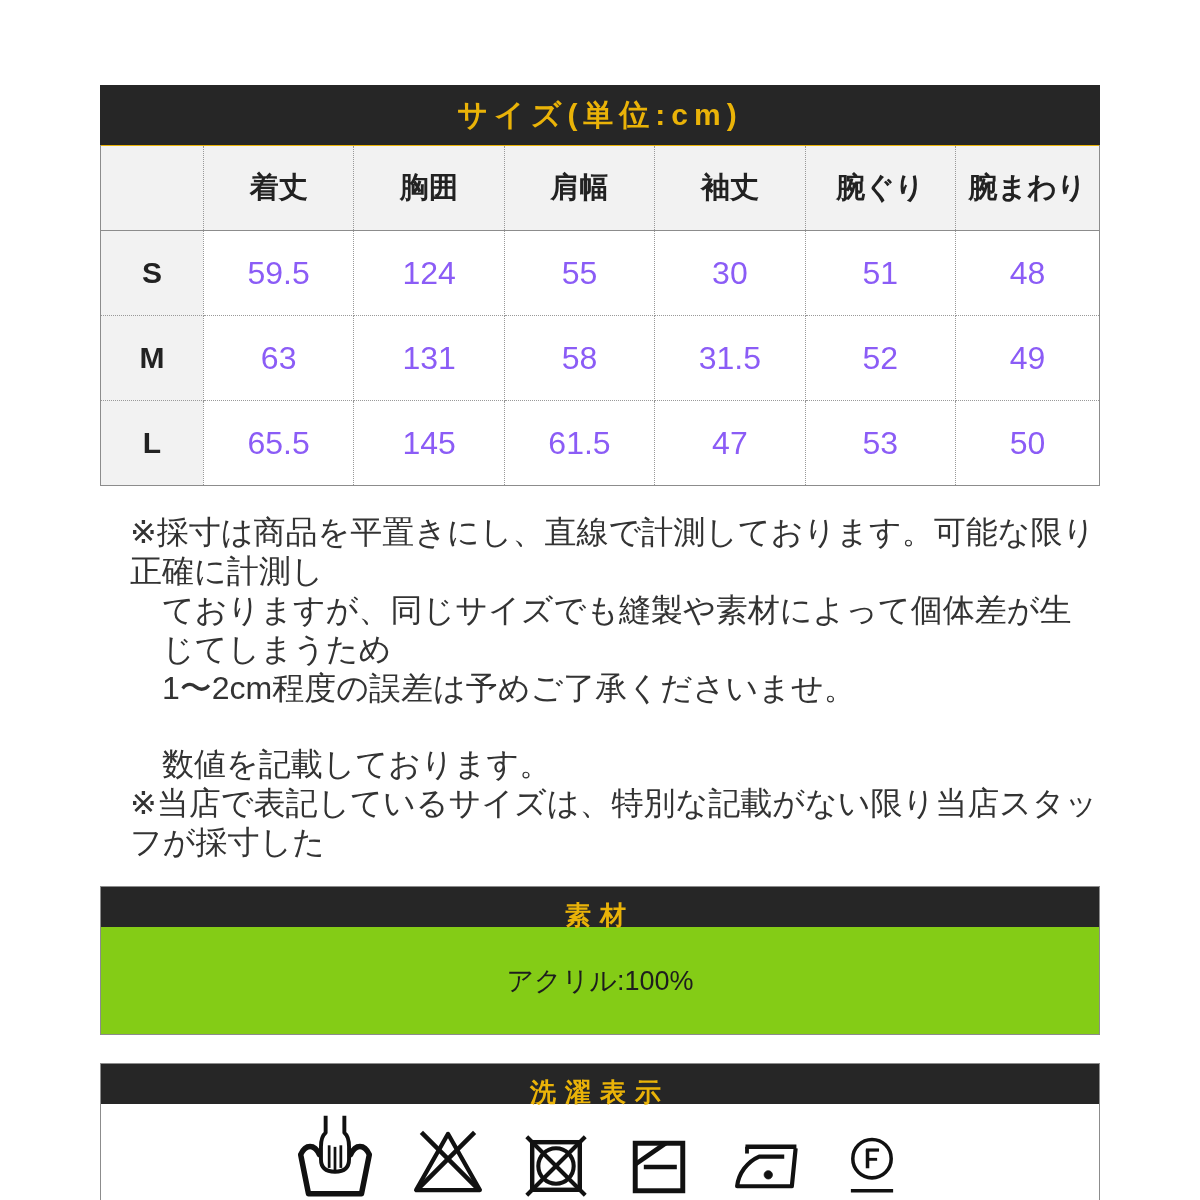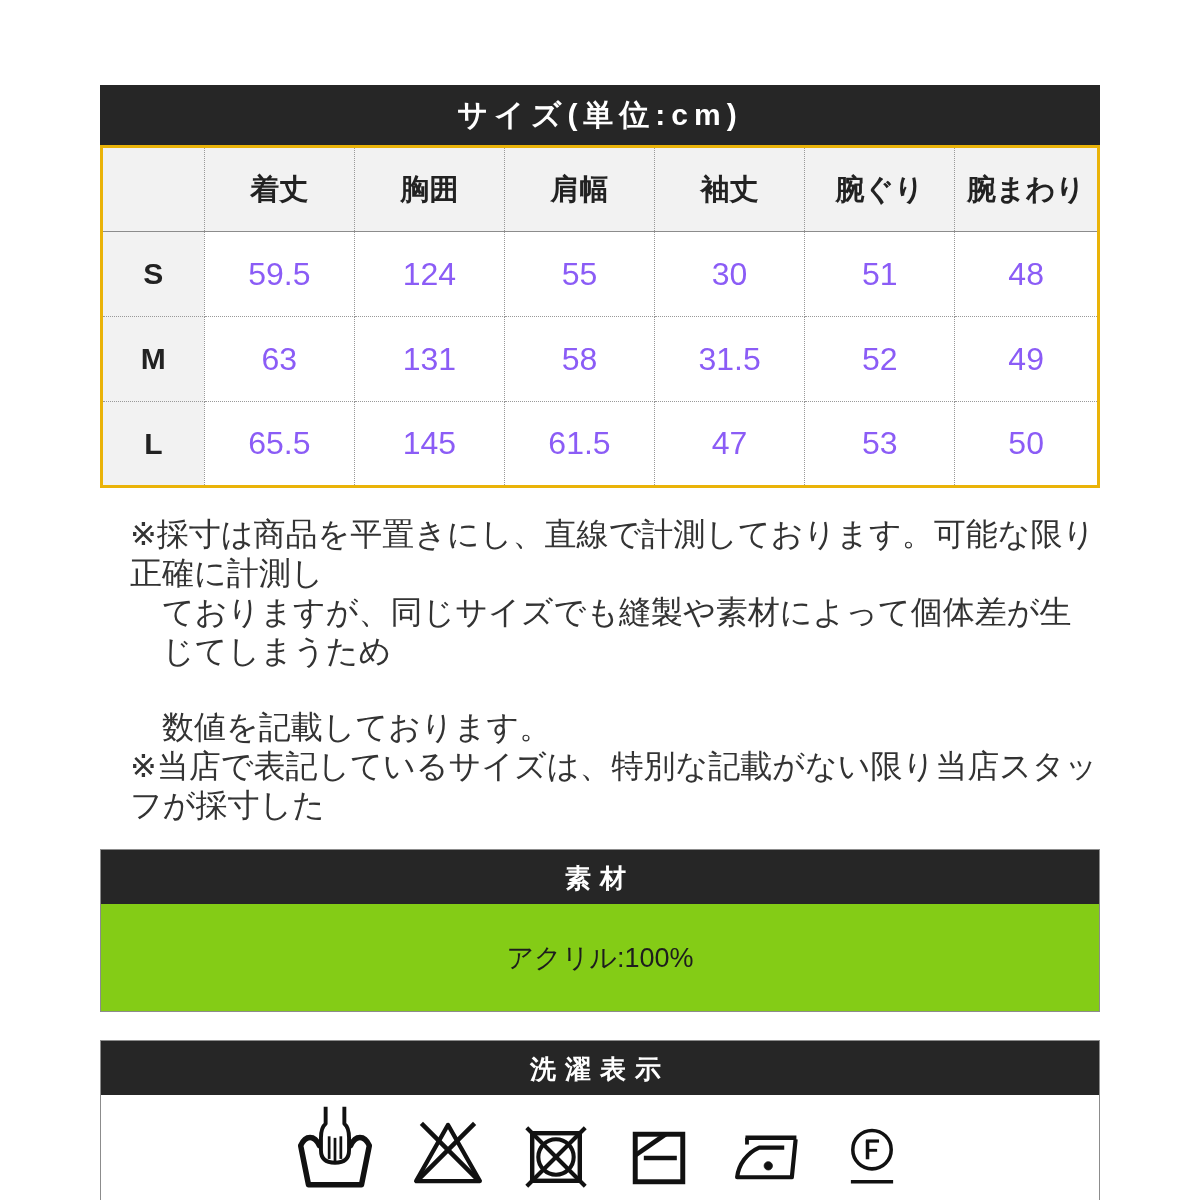--- a/index.html
+++ b/index.html
@@ -3,41 +3,41 @@
 <meta charset="utf-8">
 <style>
   * { margin: 0; padding: 0; box-sizing: border-box; }
   html, body { width: 1200px; height: 1200px; background: #ffffff; }
   body { font-family: "Liberation Sans", "DejaVu Sans", sans-serif; color: #222; }
   .content { width: 1000px; margin-left: 100px; }
 
   
   .band {
     background: #262626;
-    color: #ffffff;
+    color: #eab308;
     text-align: center;
     font-weight: bold;
   }
   .band-size { height: 60px; line-height: 60px; font-size: 30px; letter-spacing: 6px; }
-  .band-small { height: 54px; line-height: 56px; font-size: 26px; letter-spacing: 9px; }
+  .band-small { height: 40px; line-height: 56px; font-size: 26px; letter-spacing: 9px; }
 
   
   .size-section { padding-top: 85px; }
   table.size-table {
     width: 100%;
     border-collapse: collapse;
     table-layout: fixed;
   }
   table.size-table th, table.size-table td {
     border: 1px dotted #999;
     text-align: center;
     vertical-align: middle;
     height: 85px;
   }
-  table.size-table { border: 3px solid #eab308; }
+  table.size-table { border: 1px solid #eab308; }
   table.size-table tr > *:first-child { border-left: 1px solid #8c8c8c; }
   table.size-table tr > *:last-child { border-right: 1px solid #8c8c8c; }
   table.size-table tr:last-child > * { border-bottom: 1px solid #8c8c8c; }
   table.size-table thead th { background: #f2f2f2; font-size: 29px; font-weight: bold; border-top: none; }
   table.size-table tbody th { background: #f2f2f2; font-size: 30px; font-weight: bold; }
   table.size-table tbody td { background: #ffffff; font-size: 32px; font-weight: normal; color: #8b5cf6; }
   col.c-label { width: 10.3%; }
   col.c-val { width: 15.05%; }
   col.c-last { width: 14.4%; }
 
@@ -121,20 +121,21 @@
           <td>50</td>
         </tr>
       </tbody>
     </table>
   </div>
 
   <div class="notes">
     <div class="note">
       <div class="note-line">※採寸は商品を平置きにし、直線で計測しております。可能な限り正確に計測し</div>
       <div class="note-line cont">ておりますが、同じサイズでも縫製や素材によって個体差が生じてしまうため</div>
+      <div class="note-line cont">1〜2cm程度の誤差は予めご了承くださいませ。</div>
     </div>
     <div class="note">
       <div class="note-line cont">数値を記載しております。</div>
       <div class="note-line">※当店で表記しているサイズは、特別な記載がない限り当店スタッフが採寸した</div>
     </div>
   </div>
 
   <div class="material-section boxed">
     <div class="band band-small">素材</div>
     <div class="material-body">アクリル:100%</div>

